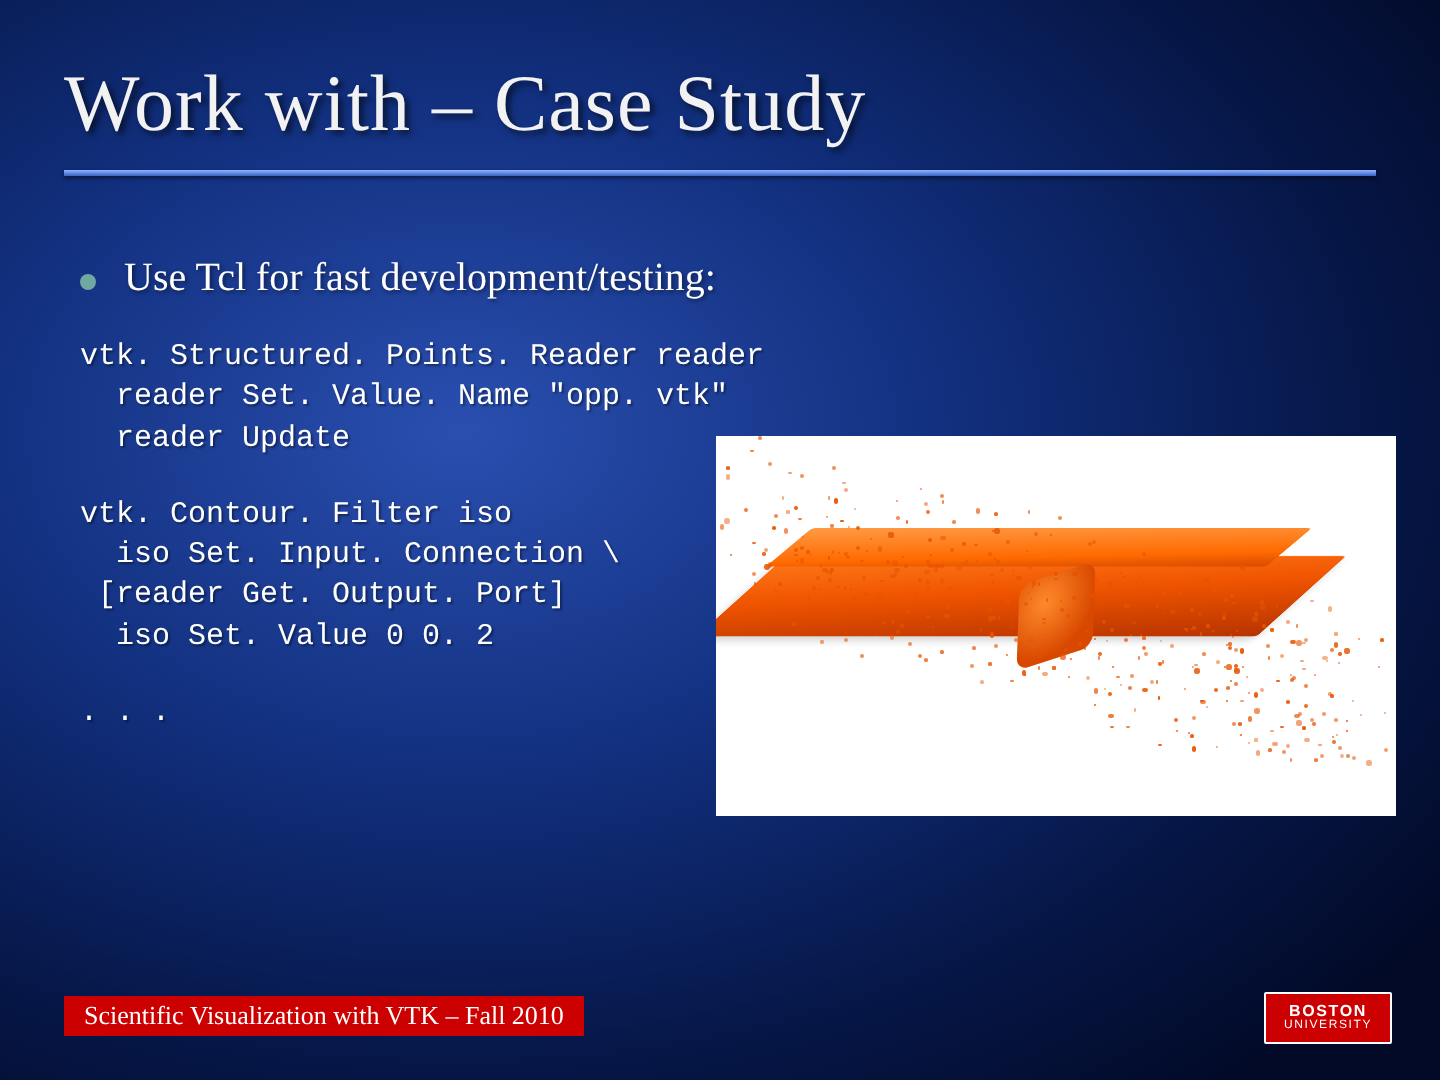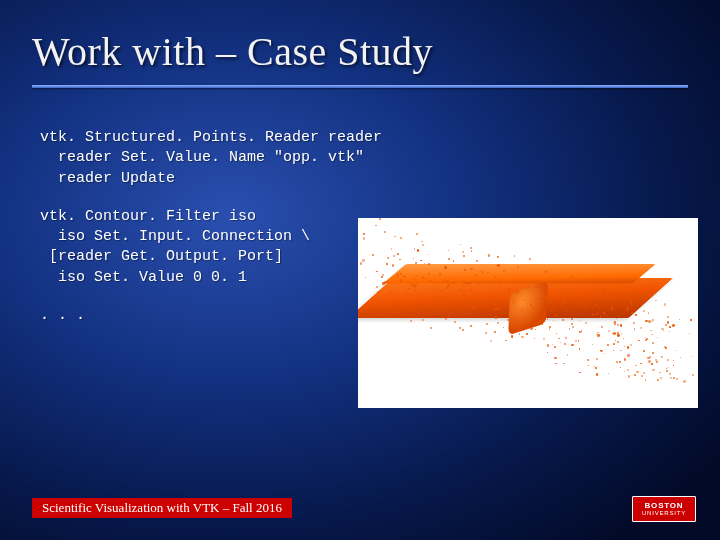--- a/index.html
+++ b/index.html
@@ -170,27 +170,31 @@
 </style>
 </head>
 <body>
 
 <div class="title-wrap">
   <div class="title">Work with – Case Study</div>
   <div class="title-underline"></div>
 </div>
 
 <div class="content">
+  <div class="bullet-row">
+    <div class="bullet-dot"></div>
+    <div class="bullet-text">Use Tcl for fast development/testing:</div>
+  </div>
   <div class="code-block">vtk. Structured. Points. Reader reader
   reader Set. Value. Name "opp. vtk"
   reader Update</div>
   <div class="code-block">vtk. Contour. Filter iso
   iso Set. Input. Connection \
  [reader Get. Output. Port]
-  iso Set. Value 0 0. 1</div>
+  iso Set. Value 0 0. 2</div>
   <div class="code-block">. . .</div>
 </div>
 
 <div class="viz-image">
   <div class="viz-render">
     <div class="slab"></div>
     <div class="slab2"></div>
     <div class="bump"></div>
     <div class="speckles" id="speckles">
         <i style="left: 307.797px; top: 152.218px; width: 1.89909px; height: 1.89909px; opacity: 0.81;"></i>
@@ -611,19 +615,19 @@
         <i style="left: 53.4649px; top: 65.7832px; width: 2.12234px; height: 2.12234px; opacity: 0.7;"></i>
         <i style="left: 168.972px; top: 70.7016px; width: 1.54485px; height: 1.54485px; opacity: 0.69;"></i>
         <i style="left: 161.257px; top: 108.676px; width: 2.01921px; height: 2.01921px; opacity: 0.46;"></i>
         <i style="left: 242.319px; top: 131.705px; width: 2.47876px; height: 2.47876px; opacity: 0.66;"></i>
         <i style="left: 132.16px; top: 121.79px; width: 1.85682px; height: 1.85682px; opacity: 0.47;"></i>
       </div>
   </div>
 </div>
 
 <div class="footer-bar">
-  <span class="footer-text">Scientific Visualization with VTK – Fall 2016</span>
+  <span class="footer-text">Scientific Visualization with VTK – Fall 2010</span>
 </div>
 
 <div class="logo">
   <div class="logo-top">BOSTON</div>
   <div class="logo-bot">UNIVERSITY</div>
 </div>
 
 </body></html>

